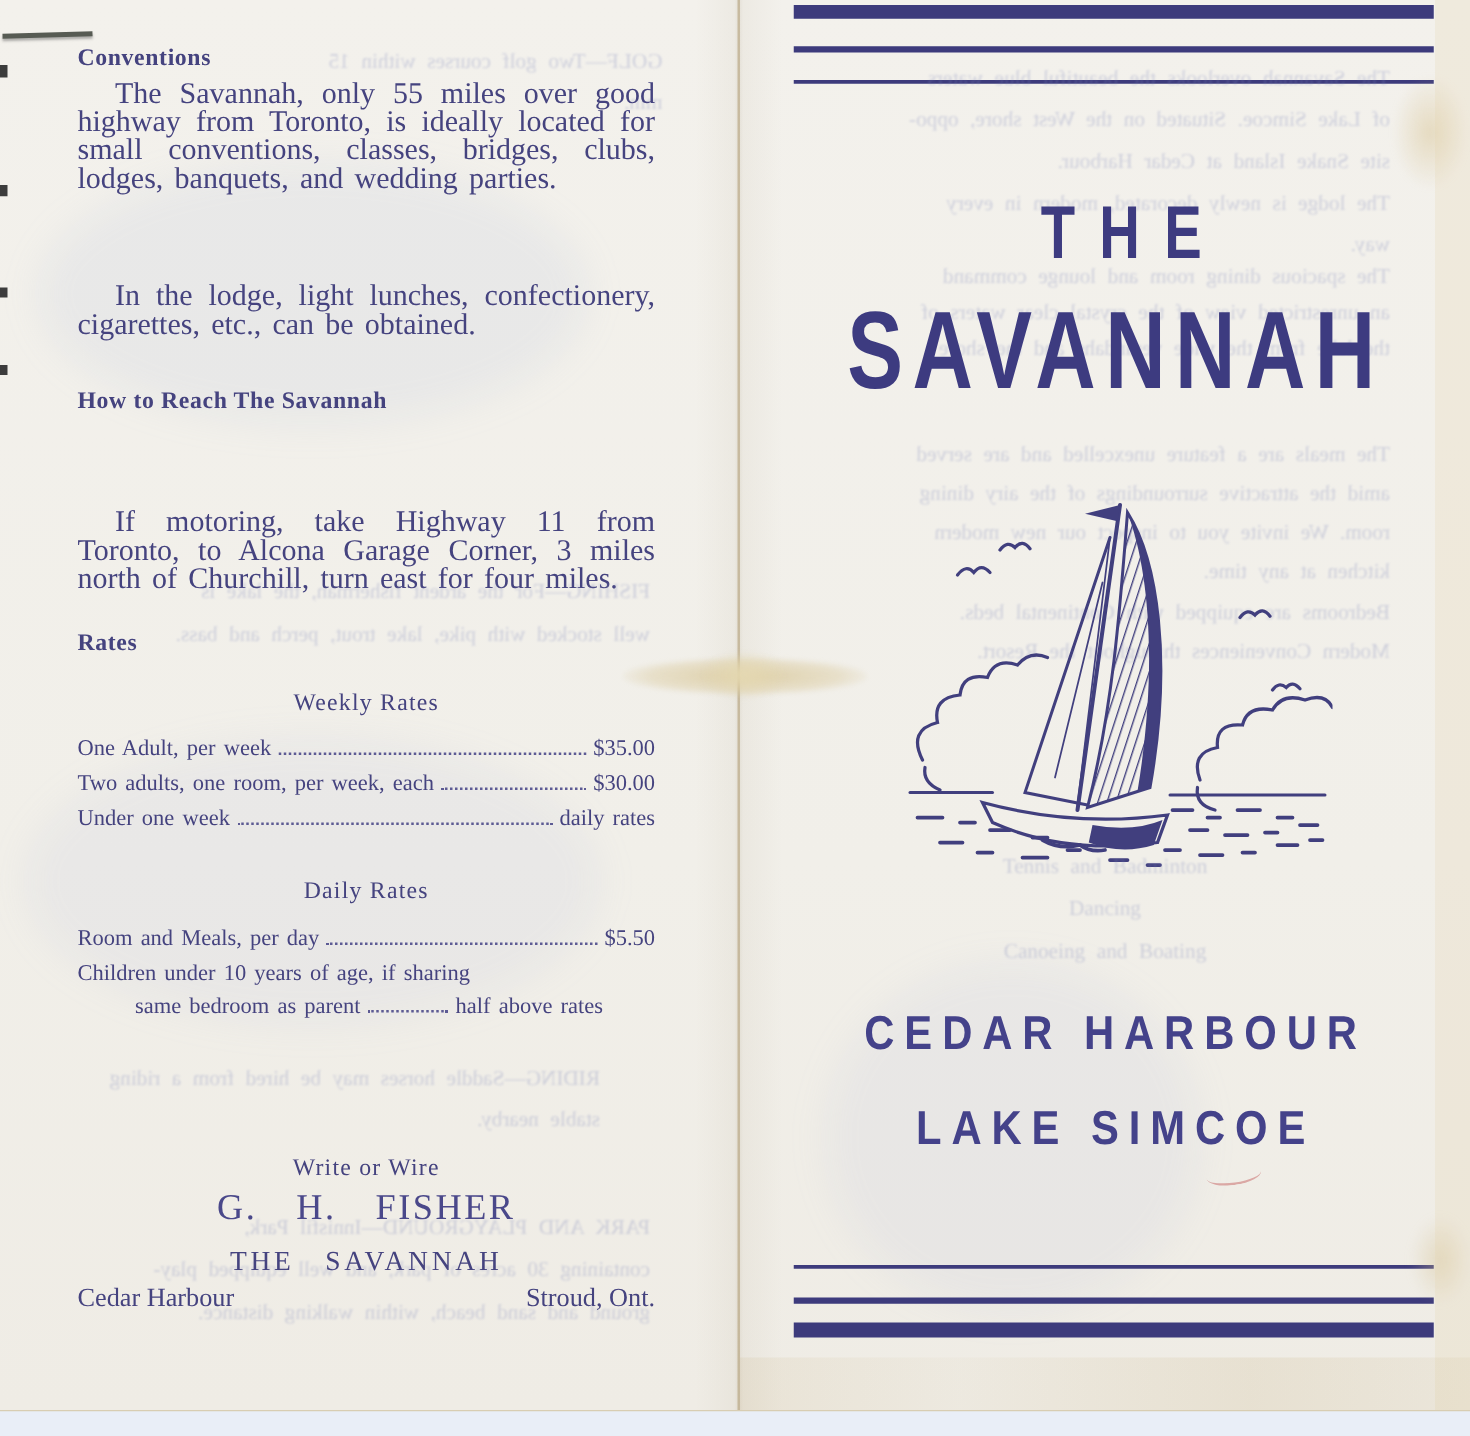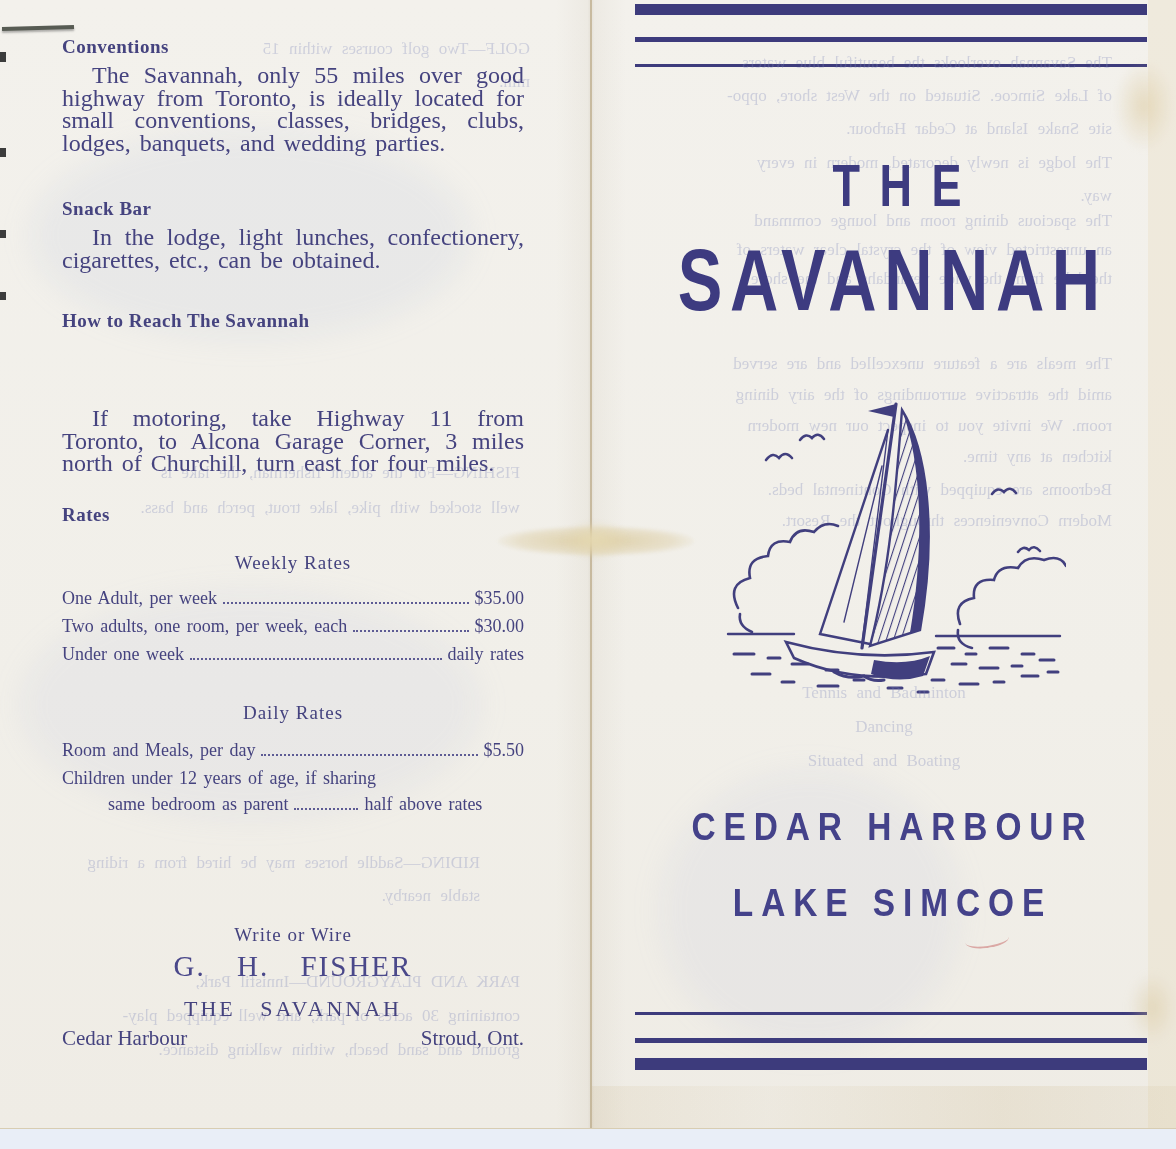--- a/index.html
+++ b/index.html
@@ -66,21 +66,20 @@
     <div class="blob" style="left:30px;top:130px;width:440px;height:210px;background:rgba(168,178,214,.12);"></div>
     <div class="blob" style="left:20px;top:590px;width:460px;height:230px;background:rgba(168,178,214,.10);"></div>
 
     <div class="ghost mirror" style="left:250px;top:32px;width:280px;">
       <div>GOLF—Two golf courses within 15 min.</div>
     </div>
 
     <div class="abs col h" style="top:36px;">Conventions</div>
     <div class="abs col para" style="top:64px;">The Savannah, only 55 miles over good highway from Toronto, is ideally located for small conventions, classes, bridges, clubs, lodges, banquets, and wedding parties.</div>
 
-    <div class="abs col h" style="top:198px;">Snack Bar</div>
     <div class="abs col para" style="top:226px;">In the lodge, light lunches, confectionery, cigarettes, etc., can be obtained.</div>
 
     <div class="abs col h" style="top:310px;">How to Reach The Savannah</div>
     <div class="abs col para" style="top:407px;">If motoring, take Highway 11 from Toronto, to Alcona Garage Corner, 3 miles north of Churchill, turn east for four miles.</div>
 
     <div class="ghost mirror" style="left:50px;top:455px;width:470px;line-height:35px;">
       <div>FISHING—For the ardent fisherman, the lake is</div>
       <div>well stocked with pike, lake trout, perch and bass.</div>
     </div>
 
@@ -107,21 +106,21 @@
 
     <div class="abs col sub" style="top:702px;">Daily Rates</div>
 
     <div class="abs col" style="top:740px;">
       <div class="rate-row">
         <span class="nowrap">Room and Meals, per day</span>
         <span class="leader"></span>
         <span class="nowrap">$5.50</span>
       </div>
       <div class="rate-row" style="height:26px;">
-        <span class="nowrap">Children under 12 years of age, if sharing</span>
+        <span class="nowrap">Children under 10 years of age, if sharing</span>
       </div>
       <div class="rate-row" style="height:26px;padding-left:46px;">
         <span class="nowrap">same bedroom as parent</span>
         <span class="leader-short"></span>
         <span class="nowrap">half above rates</span>
       </div>
     </div>
 
     <div class="ghost mirror" style="left:40px;top:846px;width:440px;">
       <div>RIDING—Saddle horses may be hired from a riding</div>
@@ -222,21 +221,21 @@
         <path stroke-width="3" d="M12,258 h20 M46,262 h12 M70,268 h16 M104,274 h12 M30,278 h18 M60,286 h12 M96,290 h20 M132,284 h10"></path>
         <path stroke-width="3" d="M216,252 h16 M244,258 h10 M268,252 h18 M300,258 h12 M230,268 h14 M258,272 h18 M290,270 h10 M318,264 h14"></path>
         <path stroke-width="3" d="M210,284 h12 M238,288 h18 M272,286 h10 M300,280 h16 M326,276 h10 M166,292 h14 M196,296 h10"></path>
         <path d="M112,276 q14,8 30,4 q8,6 20,4" stroke-width="3"></path>
       </g>
     </svg>
 
     <div class="ghost center" style="left:92px;top:676px;width:400px;line-height:34px;">
       <div>Tennis and Badminton</div>
       <div>Dancing</div>
-      <div>Situated and Boating</div>
+      <div>Canoeing and Boating</div>
     </div>
 
     <div class="blob" style="left:68px;top:770px;width:300px;height:280px;background:rgba(168,178,214,.10);"></div>
 
     <div class="abs loc" style="top:806px;">CEDAR HARBOUR</div>
     <div class="abs loc" style="top:882px;">LAKE SIMCOE</div>
 
     <div class="rule" style="top:1012px;height:3px;"></div>
     <div class="rule" style="top:1038px;height:5px;"></div>
     <div class="rule" style="top:1058px;height:12px;"></div>

